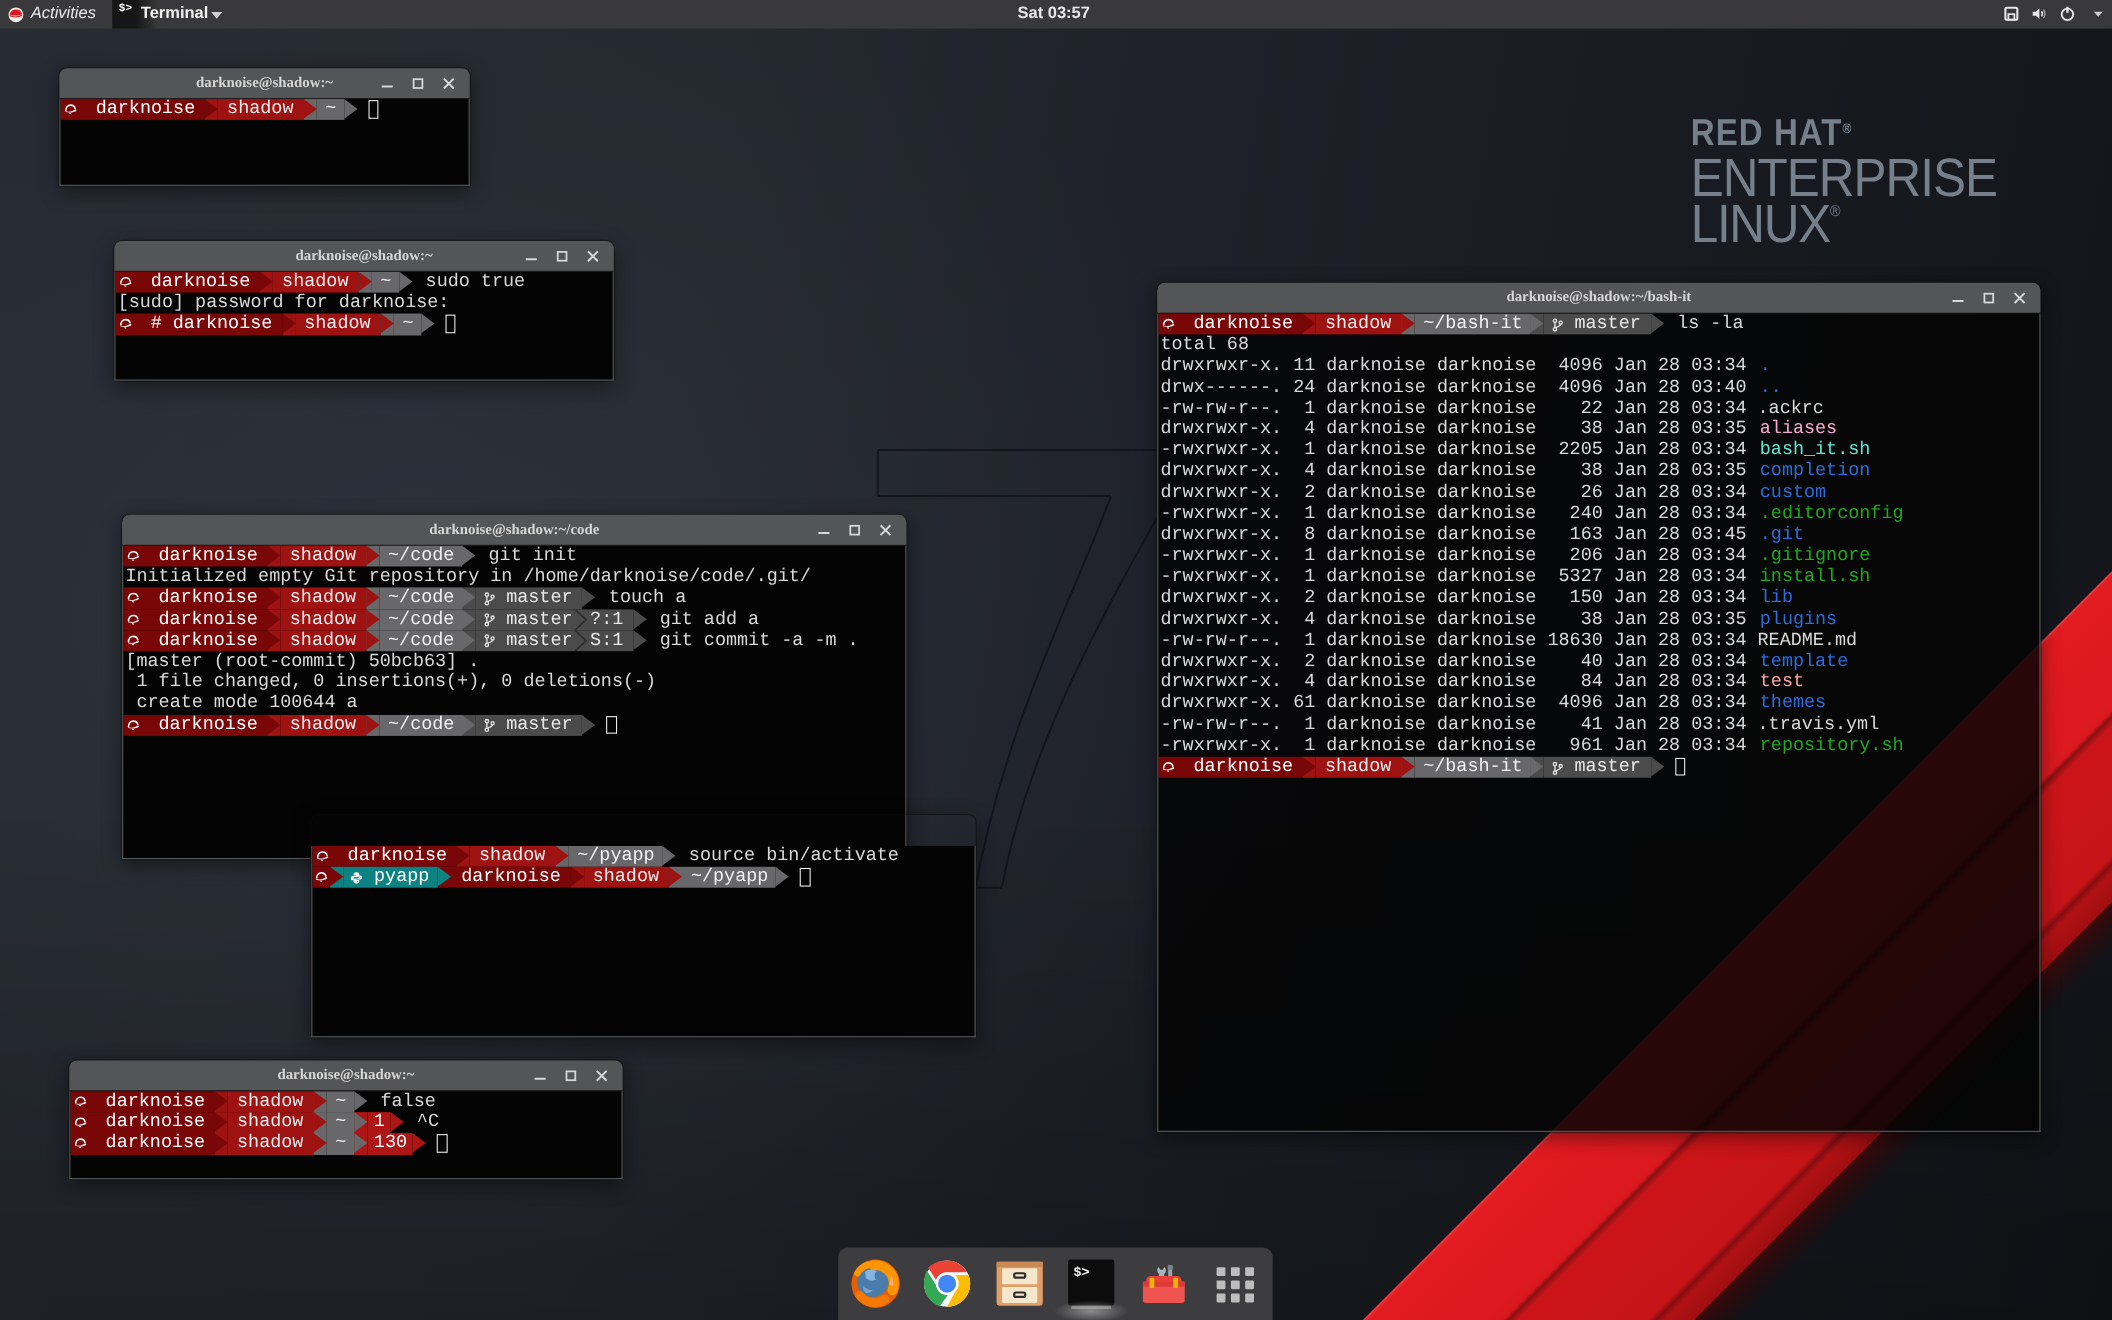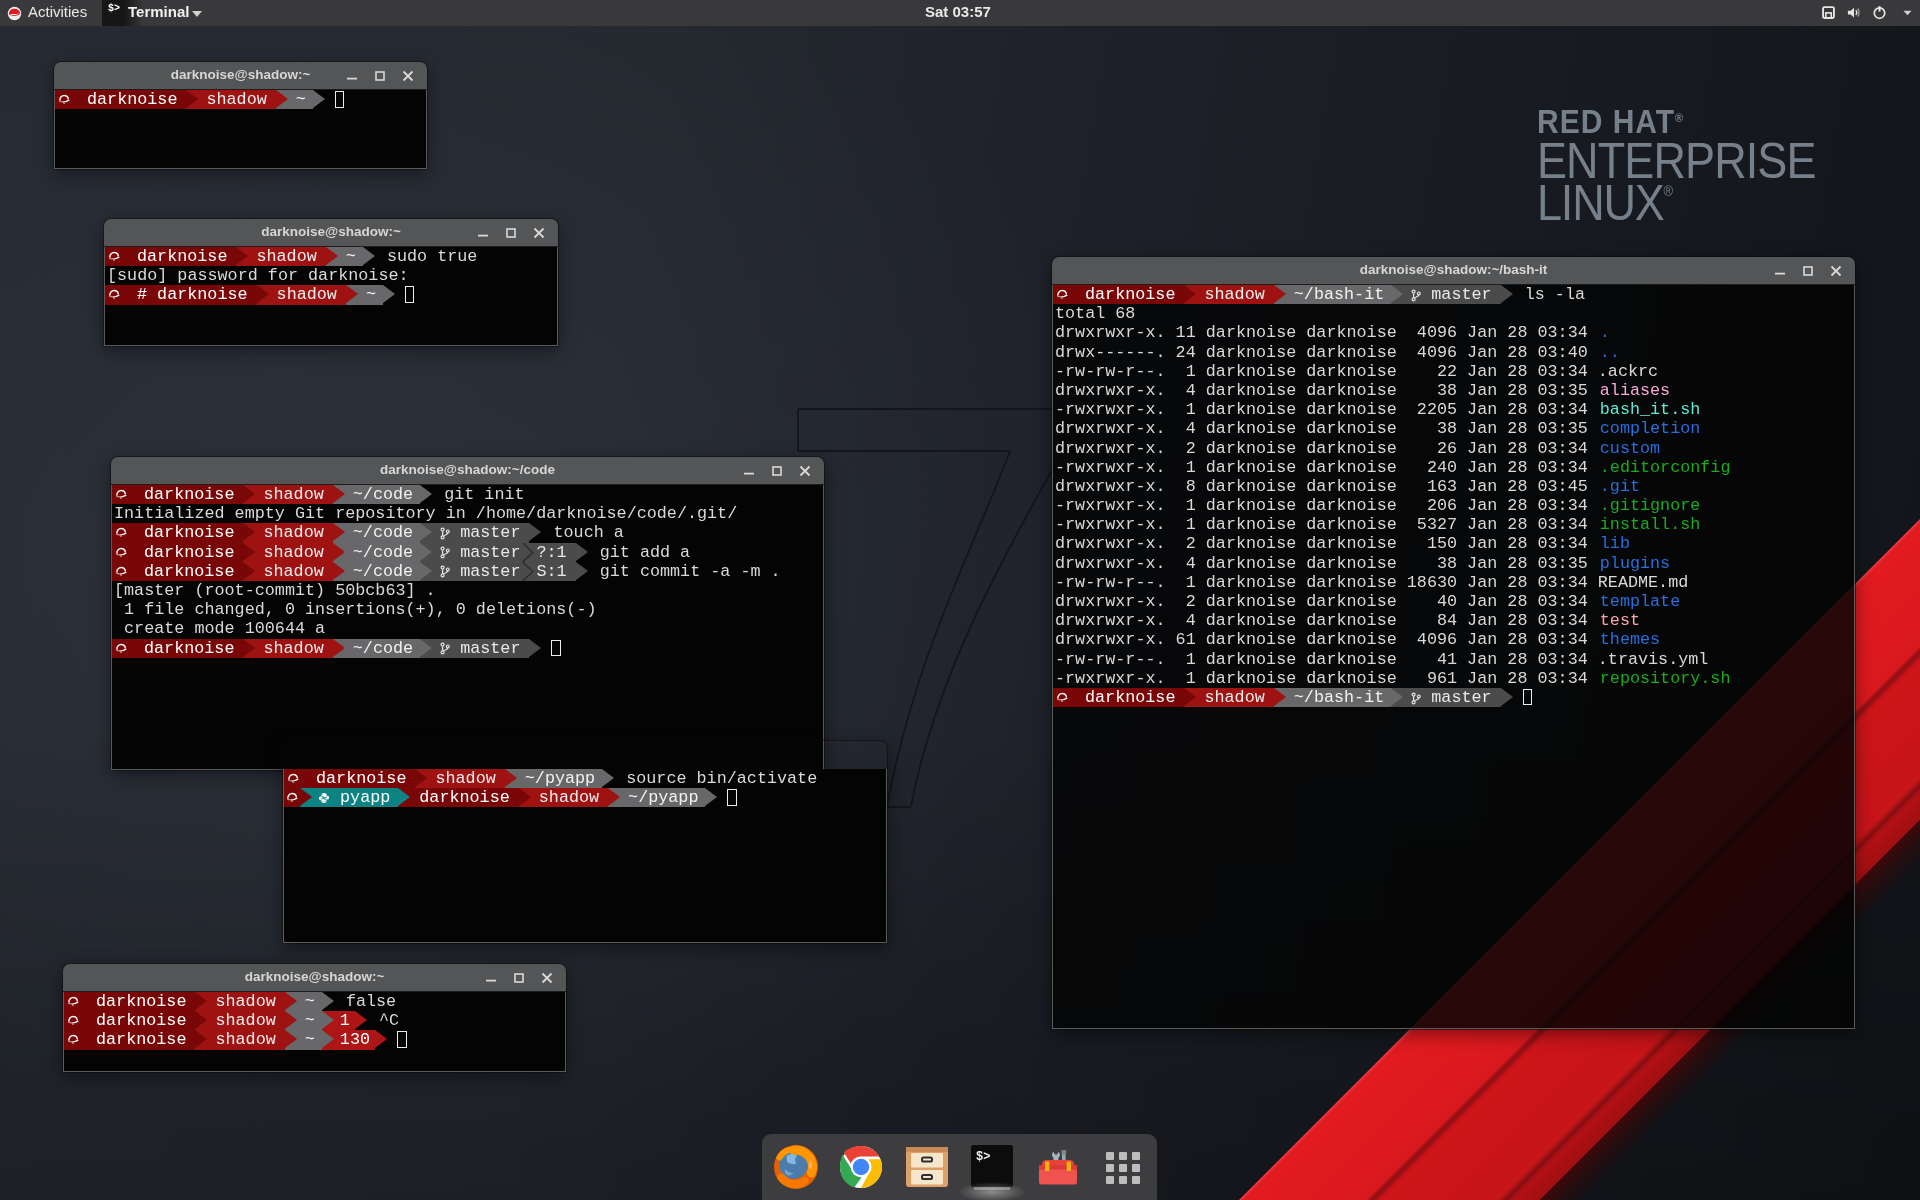--- a/index.html
+++ b/index.html
@@ -15,34 +15,34 @@
 #logo { position:absolute; left:1537px; top:0; color:#76808b; }
 #logo div { position:absolute; left:0; white-space:nowrap; }
 #logo .l1 { top:105px; font-size:30px; font-weight:bold; letter-spacing:1px; line-height:1; transform:scaleY(1.13); transform-origin:0 0; }
 #logo .reg { font-size:11px; vertical-align:10px; letter-spacing:0; }
 #logo .l2 { top:137px; font-size:45px; font-weight:normal; letter-spacing:-0.9px; line-height:1; transform:scaleY(1.09); transform-origin:0 0; }
 #logo .l3 { top:179px; font-size:45px; font-weight:normal; letter-spacing:-1.2px; line-height:1; transform:scaleY(1.09); transform-origin:0 0; }
 #logo .reg2 { font-size:13px; vertical-align:22px; letter-spacing:0; }
 
 #topbar { position:absolute; left:0; top:0; width:1920px; height:26px; background:#39393b; color:#e8e8e8; }
 #tbhat { position:absolute; left:7px; top:6px; }
-#tbact { position:absolute; left:28px; top:3px; font-size:15px; }
+#tbact { position:absolute; left:28px; top:3px; font-size:15px;font-style:italic; }
 #tbappbox { position:absolute; left:102px; top:0; width:42px; height:26px; background:linear-gradient(to right, #161616, #161616 50%, rgba(22,22,22,0)); }
 #tbterm { position:absolute; left:6px; top:3px; font-family:"Liberation Mono",monospace; font-size:10px; font-weight:bold; color:#fff; }
 #tbapp { position:absolute; left:128px; top:3px; font-size:15px; font-weight:bold; color:#f0f0f0; }
 #tbcaret { position:absolute; left:192px; top:11px; width:0; height:0; border-left:5px solid transparent; border-right:5px solid transparent; border-top:6px solid #d0d0d0; }
 #tbclock { position:absolute; left:925px; top:3px; font-size:15px; font-weight:bold; }
 #tbright { position:absolute; left:1821px; top:5px; display:flex; gap:10px; align-items:center; }
 
 #dock { position:absolute; left:762px; top:1134px; width:395px; height:66px; background:#3d3d3f; border-radius:9px 9px 0 0; display:flex; align-items:center; justify-content:space-between; padding:0 10px; }
 .di { width:48px; height:48px; flex:none; }
 .termglow { position:absolute; left:-10px; bottom:-11px; width:68px; height:20px; background:radial-gradient(closest-side, rgba(255,255,255,0.4), rgba(255,255,255,0)); }
 
 .win { position:absolute; border-radius:7px 7px 2px 2px; box-shadow:0 5px 18px rgba(0,0,0,0.45), 0 0 0 1px rgba(15,15,15,0.55); }
-.tb { height:28px; background:#545556; border-radius:7px 7px 0 0; position:relative; border-bottom:1px solid #1d1d1d; }
+.tb { height:28px; background:#545556; border-radius:7px 7px 0 0; position:relative; border-bottom:1px solid #1d1d1d;font-family:Liberation Serif, serif; }
 .ttl { position:absolute; left:0; right:0; top:5px; text-align:center; font-size:13.5px; font-weight:bold; color:#d6d6d6; }
 .wb { position:absolute; top:8px; }
 .tc { position:absolute; left:0; right:0; top:28px; bottom:0; border:1px solid #5b5b5b; border-top:none; overflow:hidden;
   font-family:"Liberation Mono", monospace; font-size:16.76px; line-height:19.2px; color:#d9d9d9; }
 .row { height:19.2px; display:flex; align-items:stretch; white-space:pre; }
 .sg { display:flex; align-items:center; flex:none; height:19.2px; }
 .st { display:inline-block; }
 .t { display:inline-block; padding-left:2px; color:#d9d9d9; }
 .row .t { align-self:center; height:19.2px; }
 .a { display:inline-block; width:12px; height:19.2px; position:relative; flex:none; }
@@ -130,21 +130,21 @@
             <path d="M5.2 9.3 C5.3 10.3 6.3 10.8 7.4 10.5 L7.0 9.3 Z" fill="#f4f4f4"></path>
           </svg><span class="st" style="margin-left:17px">darknoise</span></span><span class="a" style="background:#9e1212;"><b style="border-left-color:#7a0707"></b></span><span class="sg" style="background:#9e1212;padding-left:8px;padding-right:9px;color:#ededed"><span class="st">shadow</span></span><span class="a" style="background:#68686a;"><b style="border-left-color:#9e1212"></b></span><span class="sg" style="background:#68686a;padding-left:8px;padding-right:7px;color:#f2f2f2"><span class="st">~</span></span><span class="a" style=""><b style="border-left-color:#68686a"></b></span><span class="t">&nbsp;sudo true</span></div>
       <div class="row"><span class="t">[sudo] password for darknoise:</span></div>
       <div class="row"><span class="sg" style="background:#7a0707;padding-left:3px;padding-right:9px;color:#ffffff"><svg class="hat" viewBox="0 0 13 12" width="12" height="11">
             <path d="M2.0 7.4 C1.7 4.1 3.9 1.7 6.6 1.7 C9.2 1.7 10.9 3.5 11.3 5.5" stroke="#f4f4f4" stroke-width="1.6" fill="none"></path>
             <path d="M1.5 7.5 C4.4 8.7 8.3 8.4 11.3 5.8 C12.2 6.1 12.4 6.6 12.7 7.0 C10.0 9.3 4.6 9.6 1.5 8.4 Z" fill="#f4f4f4"></path>
             <path d="M5.2 9.3 C5.3 10.3 6.3 10.8 7.4 10.5 L7.0 9.3 Z" fill="#f4f4f4"></path>
           </svg><span class="st" style="margin-left:17px">#&nbsp;darknoise</span></span><span class="a" style="background:#9e1212;"><b style="border-left-color:#7a0707"></b></span><span class="sg" style="background:#9e1212;padding-left:8px;padding-right:9px;color:#ededed"><span class="st">shadow</span></span><span class="a" style="background:#68686a;"><b style="border-left-color:#9e1212"></b></span><span class="sg" style="background:#68686a;padding-left:8px;padding-right:7px;color:#f2f2f2"><span class="st">~</span></span><span class="a" style=""><b style="border-left-color:#68686a"></b></span><span class="cur"></span></div>
     </div>
 </div>
-<div class="win" style="left:111px;top:457px;width:713px;height:313px">
+<div class="win" style="left:111px;top:468px;width:713px;height:313px">
 <div class="tb">
       <span class="ttl">darknoise@shadow:~/code</span>
 <svg class="wb" style="right:69px" viewBox="0 0 12 12" width="12" height="12">
         <path d="M1 8.6 L11 8.6" stroke="#d8d8d8" stroke-width="1.8"></path>
       </svg>
 <svg class="wb" style="right:41px" viewBox="0 0 12 12" width="12" height="12">
         <rect x="2" y="2" width="8" height="8" fill="none" stroke="#d8d8d8" stroke-width="1.6"></rect>
       </svg>
 <svg class="wb" style="right:13px" viewBox="0 0 12 12" width="12" height="12">
         <path d="M1.5 1.5 L10.5 10.5 M10.5 1.5 L1.5 10.5" stroke="#d8d8d8" stroke-width="1.8"></path>

